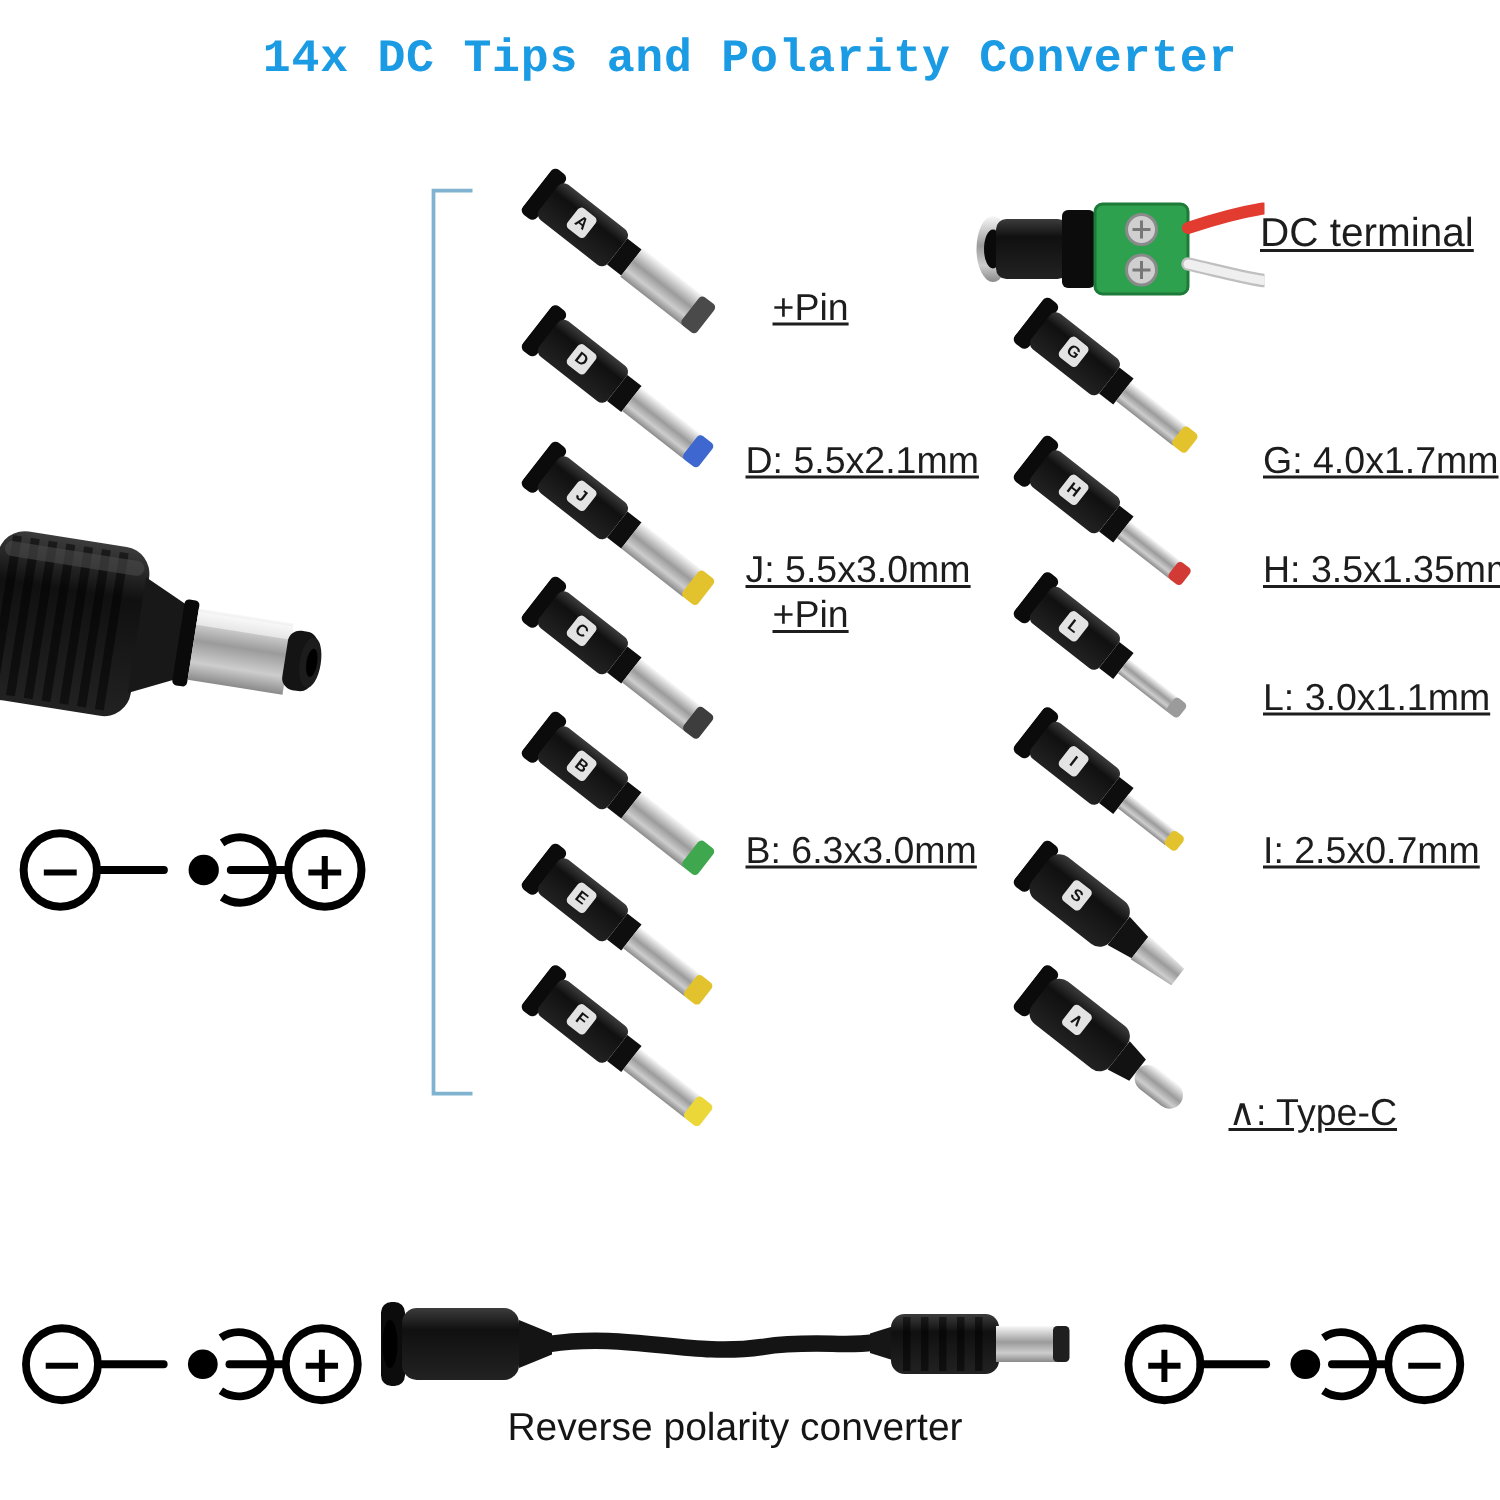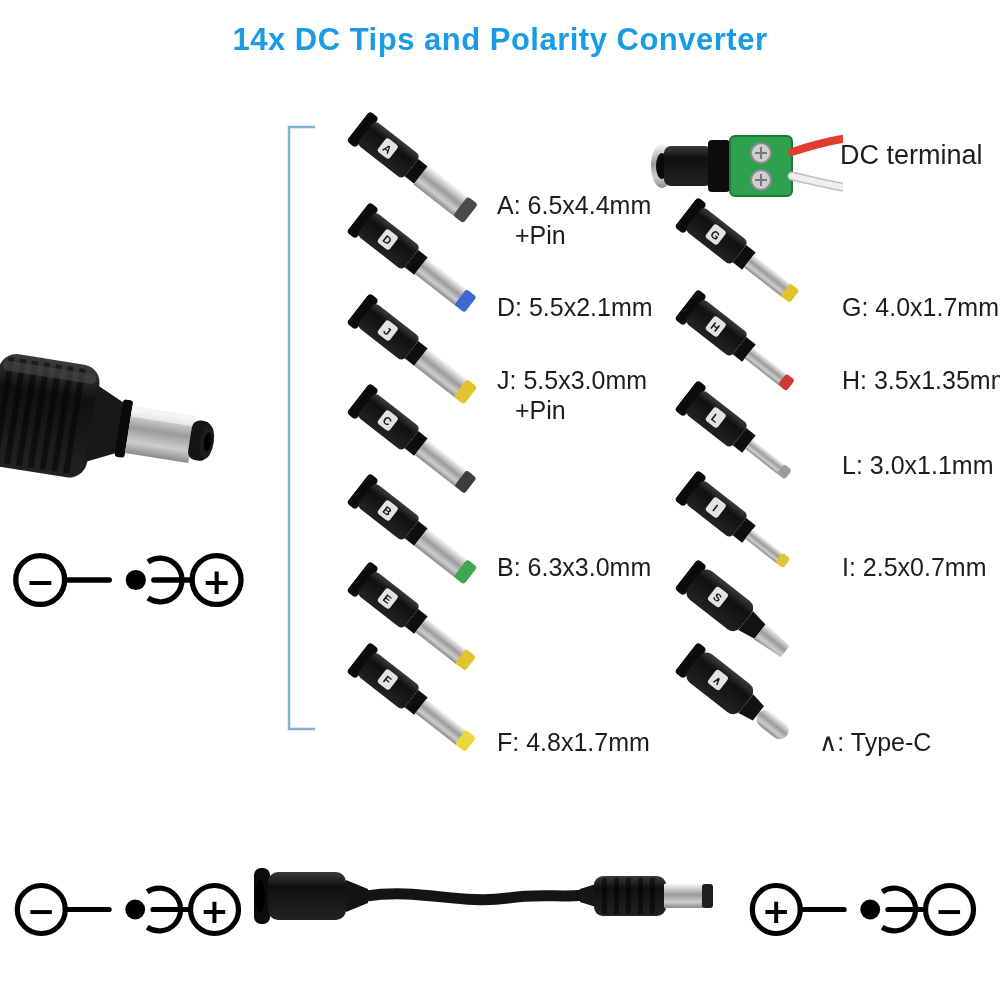--- a/index.html
+++ b/index.html
@@ -2,27 +2,27 @@
 <html style="--accent: #1a9be4; --bracket: #7fb3cf; --text: #1d1d1d;"><head>
 <meta charset="utf-8">
 <style>
   html,body{margin:0;padding:0;background:#fff;}
   .canvas{
     position:relative;width:1000px;height:1000px;background:#ffffff;
     font-family:"Liberation Sans", sans-serif;overflow:hidden;color:var(--text,#1d1d1d);
   }
   .title{
     position:absolute;top:22px;left:0;width:100%;margin:0;text-align:center;
-    font-size:31px;font-weight:bold;color:var(--accent,#1a9be4);letter-spacing:.5px;
+    font-size:31px;font-weight:bold;color:var(--accent,#1a9be4);letter-spacing:.5px;font-family:Liberation Mono, monospace;
   }
   .bracket-svg{position:absolute;left:287px;top:125px;}
   .bracket-path{fill:none;stroke:var(--bracket,#7fb3cf);stroke-width:2.5;}
   .tip{position:absolute;width:150px;height:46px;transform:rotate(38deg);transform-origin:50% 50%;}
   .flat{position:absolute;}
-  .label{position:absolute;font-size:25px;line-height:30px;white-space:nowrap;color:var(--text,#1d1d1d);}
+  .label{position:absolute;font-size:25px;line-height:30px;white-space:nowrap;color:var(--text,#1d1d1d);text-decoration:underline;}
   .label .sub{padding-left:18px;}
   .badge-letter{font-size:11px;font-weight:bold;fill:#141414;text-anchor:middle;dominant-baseline:central;font-family:"Liberation Sans",sans-serif;}
   .pol-ring{fill:none;stroke:#000;stroke-width:5;}
   .pol-line{stroke:#000;stroke-width:5;stroke-linecap:round;}
   .pol-sign{font-size:33px;font-weight:bold;fill:#000;text-anchor:middle;dominant-baseline:central;font-family:"DejaVu Sans",sans-serif;}
   .caption{
     position:absolute;left:240px;top:936px;width:500px;text-align:center;
     font-size:26px;color:#151515;
   }
 </style>
@@ -92,21 +92,20 @@
       <rect x="0" y="4" width="12" height="38" rx="4" fill="#0b0b0b"></rect>
       <rect x="10" y="8" width="58" height="30" rx="5" fill="url(#gBody)"></rect>
       <rect x="30" y="14" width="15" height="17" rx="3" fill="#e3e3e3"></rect>
       <text x="37.5" y="23" class="badge-letter">A</text>
       <rect x="68" y="12" width="12" height="22" fill="#0e0e0e"></rect>
       <rect x="80" y="11" width="52" height="24" fill="url(#gMetal)"></rect>
       <rect x="130" y="11" width="13" height="24" rx="3" fill="#4a4a4a"></rect>
     </svg>
   </div>
   <div class="label" style="left:497px;top:190px">
-    <div>A: 6.5x4.4mm</div>
     <div class="sub">+Pin</div>
   </div>
 
   <div class="tip" style="left:342px;top:240px">
     <svg viewBox="0 0 150 46" width="150" height="46">
       <rect x="0" y="4" width="12" height="38" rx="4" fill="#0b0b0b"></rect>
       <rect x="10" y="8" width="58" height="30" rx="5" fill="url(#gBody)"></rect>
       <rect x="30" y="14" width="15" height="17" rx="3" fill="#e3e3e3"></rect>
       <text x="37.5" y="23" class="badge-letter">D</text>
       <rect x="68" y="12" width="12" height="22" fill="#0e0e0e"></rect>
@@ -176,23 +175,20 @@
   <div class="tip" style="left:342px;top:680px">
     <svg viewBox="0 0 150 46" width="150" height="46">
       <rect x="0" y="4" width="12" height="38" rx="4" fill="#0b0b0b"></rect>
       <rect x="10" y="8" width="58" height="30" rx="5" fill="url(#gBody)"></rect>
       <rect x="30" y="14" width="15" height="17" rx="3" fill="#e3e3e3"></rect>
       <text x="37.5" y="23" class="badge-letter">F</text>
       <rect x="68" y="12" width="12" height="22" fill="#0e0e0e"></rect>
       <rect x="80" y="14" width="52" height="18" fill="url(#gMetal)"></rect>
       <rect x="130" y="14" width="13" height="18" rx="3" fill="#ecd739"></rect>
     </svg>
-  </div>
-  <div class="label" style="left:497px;top:727px">
-    <div>F: 4.8x1.7mm</div>
   </div>
 
   <div class="flat" style="left:648px;top:124px">
     <svg width="195" height="84" viewBox="0 0 195 84">
       <ellipse cx="14" cy="42" rx="11" ry="22" fill="url(#gMetal)"></ellipse>
       <ellipse cx="14" cy="42" rx="6" ry="13" fill="#0a0a0a"></ellipse>
       <rect x="16" y="22" width="48" height="40" rx="7" fill="url(#gBody)"></rect>
       <rect x="60" y="16" width="22" height="52" rx="4" fill="#0c0c0c"></rect>
       <rect x="82" y="12" width="62" height="60" rx="5" fill="#2ea14f" stroke="#1d7a38" stroke-width="2"></rect>
       <circle cx="113" cy="29" r="10" fill="#cfcfcf" stroke="#8a8a8a" stroke-width="2"></circle>
@@ -329,14 +325,15 @@
     <circle cx="30" cy="32" r="23" class="pol-ring"></circle>
     <text x="30" y="33" class="pol-sign">+</text>
     <line x1="53" y1="32" x2="95" y2="32" class="pol-line"></line>
     <path d="M131.5 15 A20.5 20.5 0 1 1 131.5 49" class="pol-ring"></path>
     <circle cx="120" cy="32" r="9.5" fill="#000"></circle>
     <line x1="137" y1="32" x2="172" y2="32" class="pol-line"></line>
     <circle cx="196" cy="32" r="23" class="pol-ring"></circle>
     <text x="196" y="33" class="pol-sign">−</text>
   </svg>
 
+  <div class="caption">Reverse polarity converter</div>
 
 </div>
 
 </body></html>

